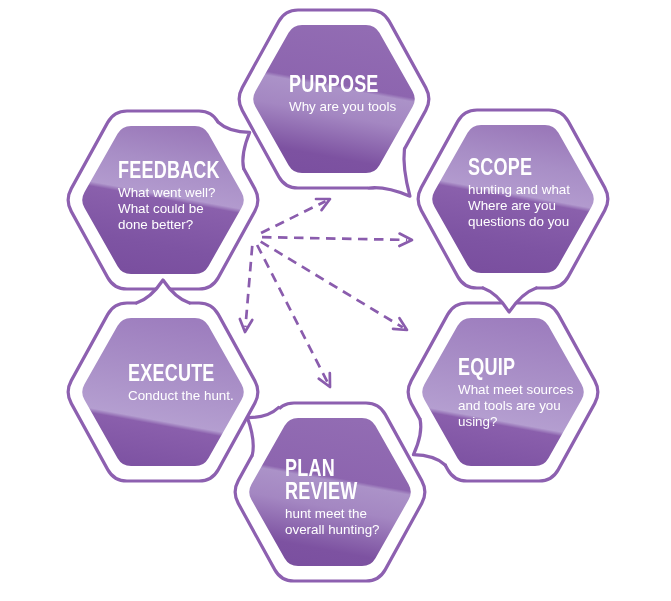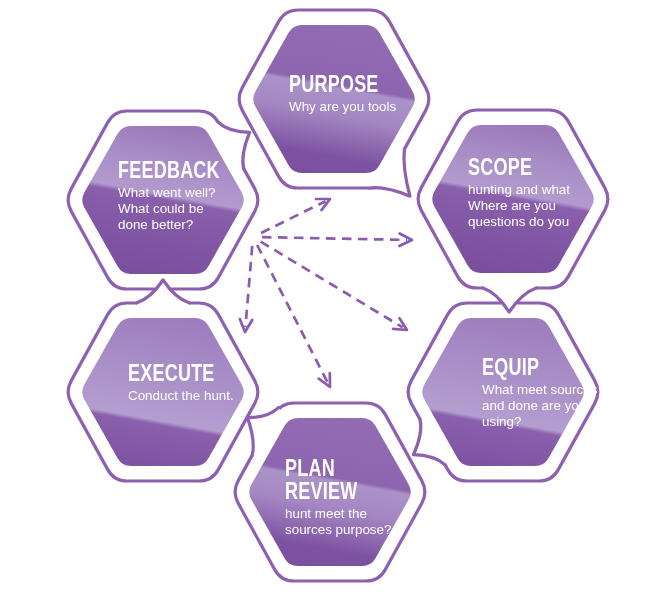--- a/index.html
+++ b/index.html
@@ -90,38 +90,38 @@
       <div class="hex-text" style="left: 468px; top: 192px;">
         <div class="hex-title">
           <span class="tl">SCOPE</span>
         </div>
         <div class="hex-desc">
           <span class="dl">hunting and what</span>
           <span class="dl">Where are you</span>
           <span class="dl">questions do you</span>
         </div>
       </div>
-      <div class="hex-text" style="left: 458px; top: 392px; margin-left: 24px;">
+      <div class="hex-text" style="left: 458px; top: 392px;">
         <div class="hex-title">
           <span class="tl">EQUIP</span>
         </div>
         <div class="hex-desc">
           <span class="dl">What meet sources</span>
-          <span class="dl">and done are you</span>
+          <span class="dl">and tools are you</span>
           <span class="dl">using?</span>
         </div>
       </div>
       <div class="hex-text" style="left: 285px; top: 497px;">
         <div class="hex-title">
           <span class="tl">PLAN</span>
           <span class="tl">REVIEW</span>
         </div>
         <div class="hex-desc">
           <span class="dl">hunt meet the</span>
-          <span class="dl">sources purpose?</span>
+          <span class="dl">overall hunting?</span>
         </div>
       </div>
       <div class="hex-text" style="left: 128px; top: 382px;">
         <div class="hex-title">
           <span class="tl">EXECUTE</span>
         </div>
         <div class="hex-desc">
           <span class="dl">Conduct the hunt.</span>
         </div>
       </div>

